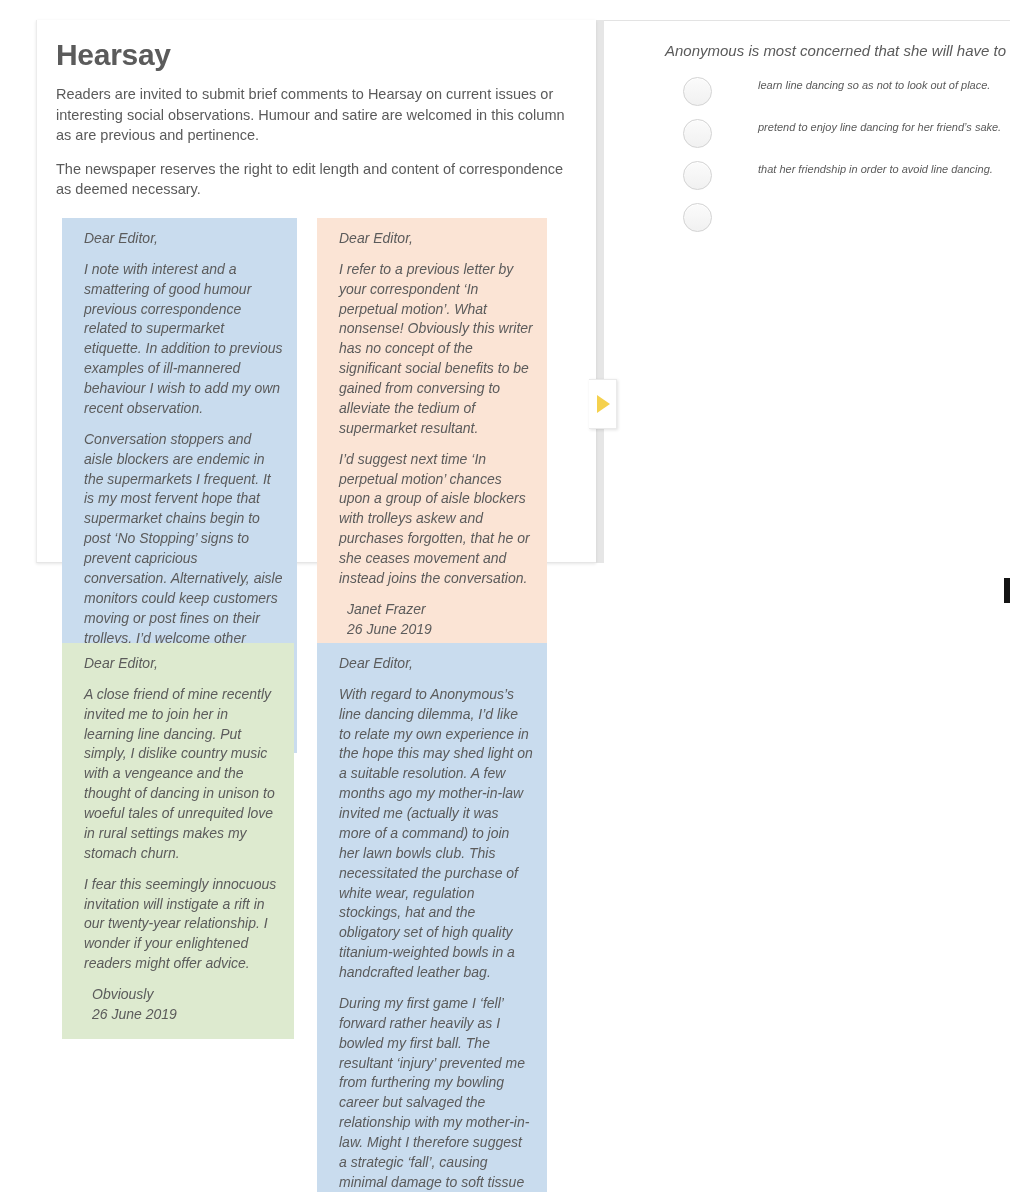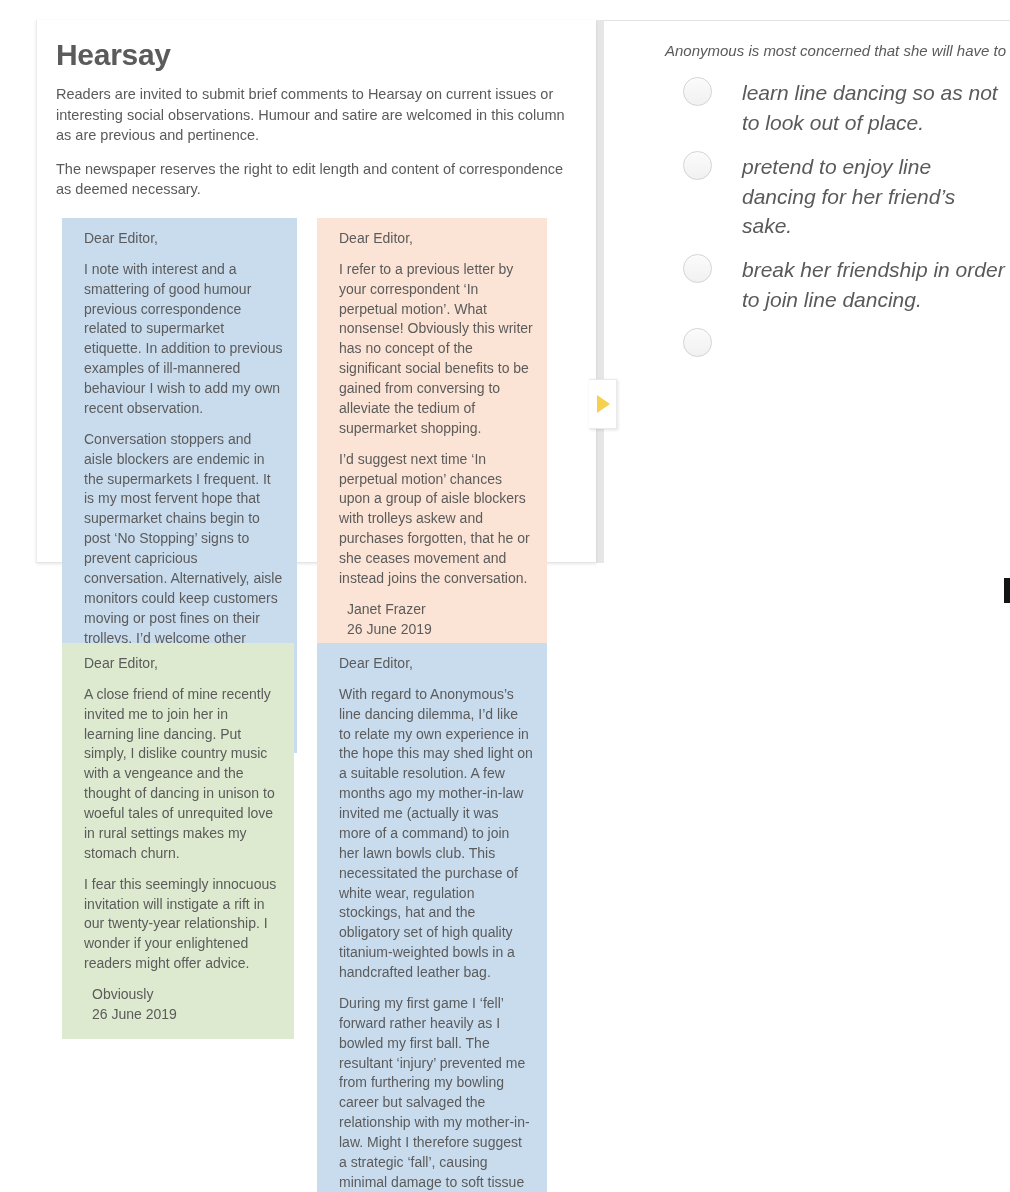--- a/index.html
+++ b/index.html
@@ -75,21 +75,21 @@
     padding-left: 20px;
     width: 560px;
   }
   .letter {
     position: absolute;
     padding: 11px 14px 14px 14px;
     font-size: 14px;
     line-height: 1.42;
     color: #5b5b5b;
   }
-  .letter p { margin: 0 0 11px 0; }
+  .letter p { margin: 0 0 11px 0; font-style: italic; }
   .letter p:last-child { margin-bottom: 0; }
   .salutation { margin-bottom: 11px; }
   .sig { margin-bottom: 0 !important; }
   .sig .sig-date { display: block; }
 
   .letter.blue  { background: #c9dcee; }
   .letter.peach { background: #fbe4d5; }
   .letter.green { background: #ddeacf; }
 
   
@@ -125,24 +125,25 @@
   .radio {
     flex: 0 0 auto;
     width: 29px; height: 29px;
     margin: 1px 22px 0 18px;
     border-radius: 50%;
     border: 1px solid #d3d3d3;
     background: linear-gradient(180deg, #fbfbfb 0%, #f1f1f1 100%);
     box-shadow: inset 0 1px 1px rgba(255,255,255,0.9);
   }
   .option-label {
-    font-size: 21px;
+    font-size: 11px;
     line-height: 1.42;
     color: #5a5a5a;
     padding-top: 2px;
+    margin-left: 16px;
   }
 
   
   .next-btn {
     position: absolute;
     left: 589px; top: 379px;
     width: 28px; height: 50px;
     background: #ffffff;
     border: 1px solid #eaeaea;
     border-left: none;
@@ -190,21 +191,21 @@
         <p>I note with interest and a smattering of good humour previous correspondence related to supermarket etiquette. In addition to previous examples of ill-mannered behaviour I wish to add my own recent observation.</p>
         <p>Conversation stoppers and aisle blockers are endemic in the supermarkets I frequent. It is my most fervent hope that supermarket chains begin to post ‘No Stopping’ signs to prevent capricious conversation. Alternatively, aisle monitors could keep customers moving or post fines on their trolleys. I’d welcome other readers’ perspectives on this issue.</p>
         <p class="sig">
           <span>In perpetual motion</span>
           <span class="sig-date">24 June 2019</span>
         </p>
       </div>
 
       <div class="letter peach" id="letter-2">
         <p class="salutation">Dear Editor,</p>
-        <p>I refer to a previous letter by your correspondent ‘In perpetual motion’. What nonsense! Obviously this writer has no concept of the significant social benefits to be gained from conversing to alleviate the tedium of supermarket shopping.</p>
+        <p>I refer to a previous letter by your correspondent ‘In perpetual motion’. What nonsense! Obviously this writer has no concept of the significant social benefits to be gained from conversing to alleviate the tedium of supermarket resultant.</p>
         <p>I’d suggest next time ‘In perpetual motion’ chances upon a group of aisle blockers with trolleys askew and purchases forgotten, that he or she ceases movement and instead joins the conversation.</p>
         <p class="sig">
           <span>Janet Frazer</span>
           <span class="sig-date">26 June 2019</span>
         </p>
       </div>
 
       <div class="letter green" id="letter-3">
         <p class="salutation">Dear Editor,</p>
         <p>A close friend of mine recently invited me to join her in learning line dancing. Put simply, I dislike country music with a vengeance and the thought of dancing in unison to woeful tales of unrequited love in rural settings makes my stomach churn.</p>
@@ -231,21 +232,21 @@
       <li class="option">
         <span class="radio"></span>
         <span class="option-label">learn line dancing so as not to look out of place.</span>
       </li>
       <li class="option">
         <span class="radio"></span>
         <span class="option-label">pretend to enjoy line dancing for her friend’s sake.</span>
       </li>
       <li class="option">
         <span class="radio"></span>
-        <span class="option-label">break her friendship in order to join line dancing.</span>
+        <span class="option-label">that her friendship in order to avoid line dancing.</span>
       </li>
       <li class="option">
         <span class="radio"></span>
       </li>
     </ul>
   </div>
 
   <div class="next-btn">
     <span class="tri"></span>
   </div>

